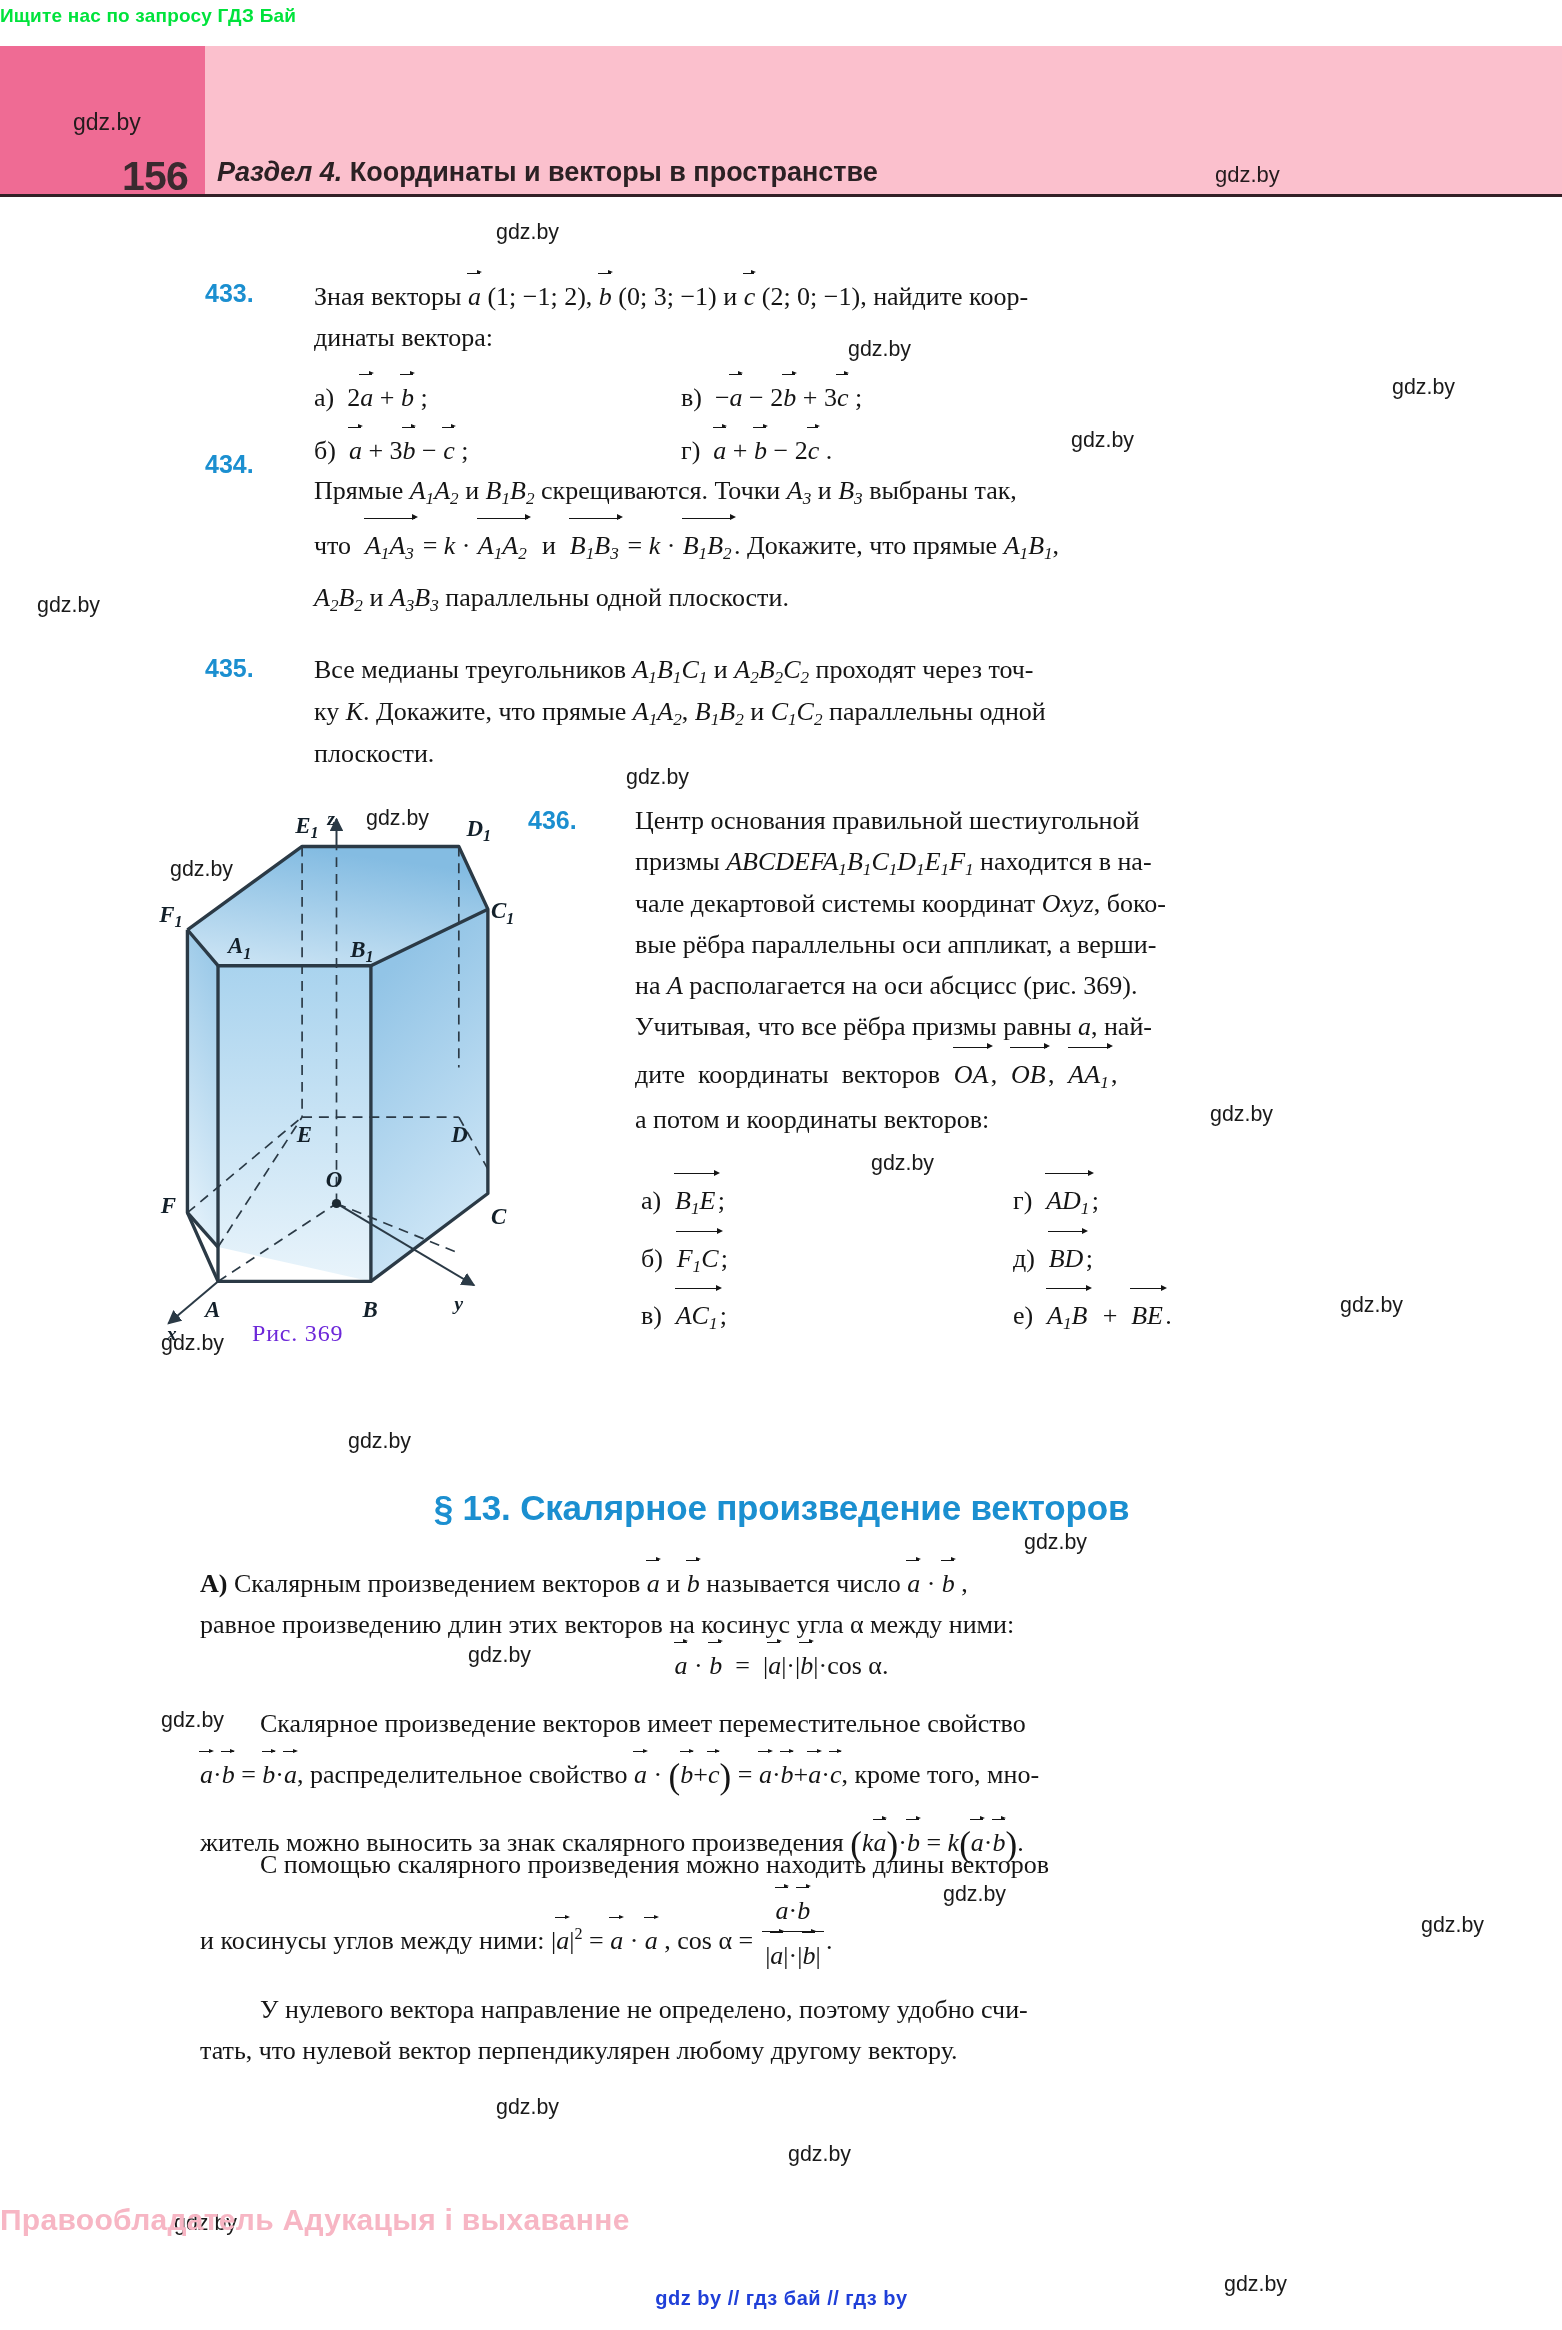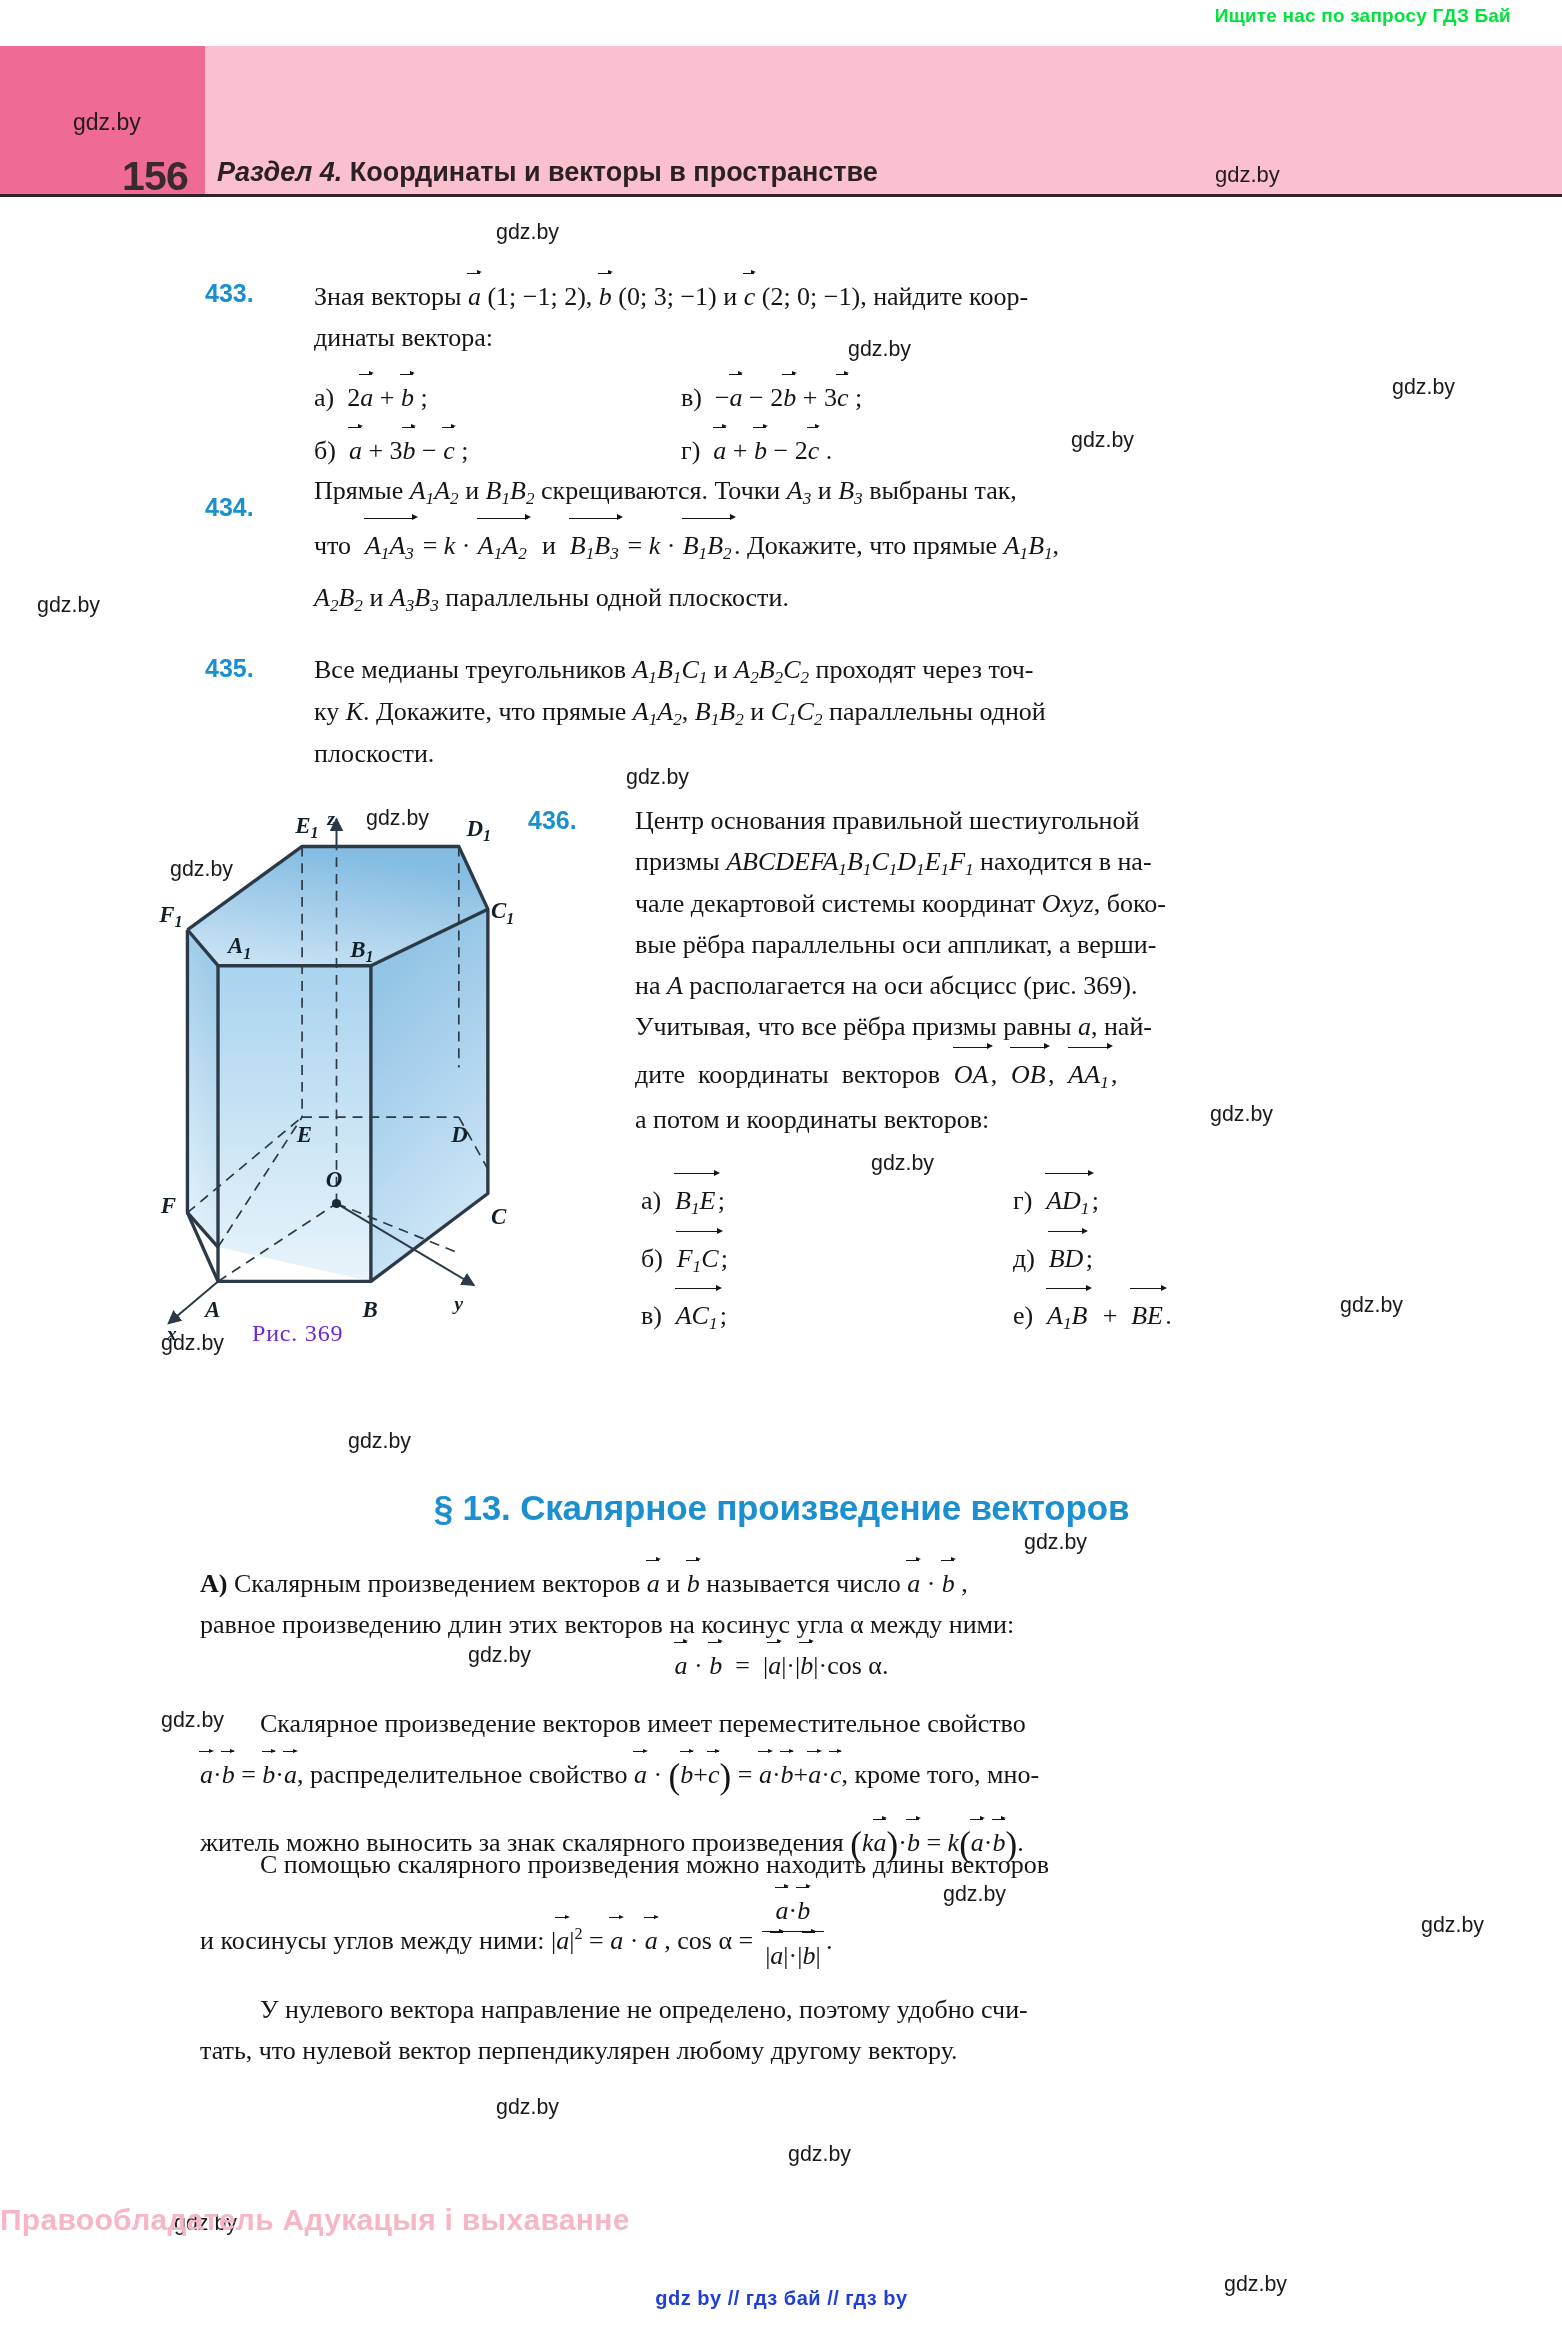--- a/index.html
+++ b/index.html
@@ -9,27 +9,26 @@
     background:#ffffff;
     font-family: "Liberation Serif", serif;
     color:#1a1a1a;
     position:relative;
     overflow:hidden;
   }
 
   
   .promo {
     position:absolute; left:0; top:4.6px; width:1511px;
-    text-align:right;
+    text-align:left;
     font-family:"Liberation Sans", sans-serif;
     font-weight:bold;
     font-size:19px;
     color:#00e33c;
     letter-spacing:0.2px;
-    padding-left:29px;
   }
 
   
   .header {
     position:absolute; left:0; top:46px; width:1563px; height:151px;
     background:#fbc0cd;
     border-bottom:3.8px solid #332026;
   }
   .header-left {
     position:absolute; left:0; top:0; width:205px; height:148px;
@@ -243,21 +242,21 @@
 </div>
 <div class="task" style="left:681px; top:375px;">
   <span>в)</span>
   &nbsp;<span class="formula">−<span class="vec">a</span> − 2<span class="vec">b</span> + 3<span class="vec">c</span> ;</span>
 </div>
 <div class="task" style="left:681px; top:428px;text-align:center;">
   <span>г)</span>
   &nbsp;<span class="formula"><span class="vec">a</span> + <span class="vec">b</span> − 2<span class="vec">c</span> .</span>
 </div>
 
-<div class="tnum" style="left:205px; top:493px;text-align:right;">434.</div>
+<div class="tnum" style="left:205px; top:450px;text-align:right;">434.</div>
 <div class="task" style="left:314px; top:470px; width:1182px;">
   <div>
     Прямые <i class="v">A<span class="sub">1</span>A<span class="sub">2</span></i> и <i class="v">B<span class="sub">1</span>B<span class="sub">2</span></i>
     скрещиваются. Точки <i class="v">A<span class="sub">3</span></i> и <i class="v">B<span class="sub">3</span></i> выбраны так,
   </div>
   <div style="margin-top:10.7px;">
     <span>что</span>
     &nbsp;<span class="ovec">A<span class="sub">1</span>A<span class="sub">3</span></span>
     = <i class="v">k</i> · <span class="ovec">A<span class="sub">1</span>A<span class="sub">2</span></span>
     &nbsp;и&nbsp; <span class="ovec">B<span class="sub">1</span>B<span class="sub">3</span></span>

